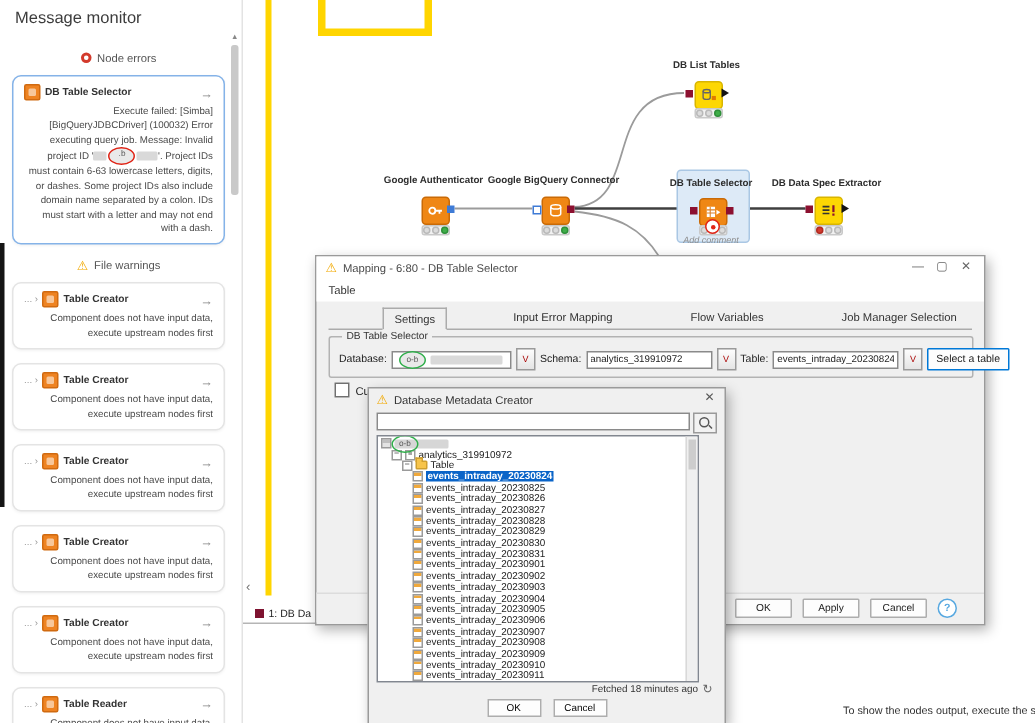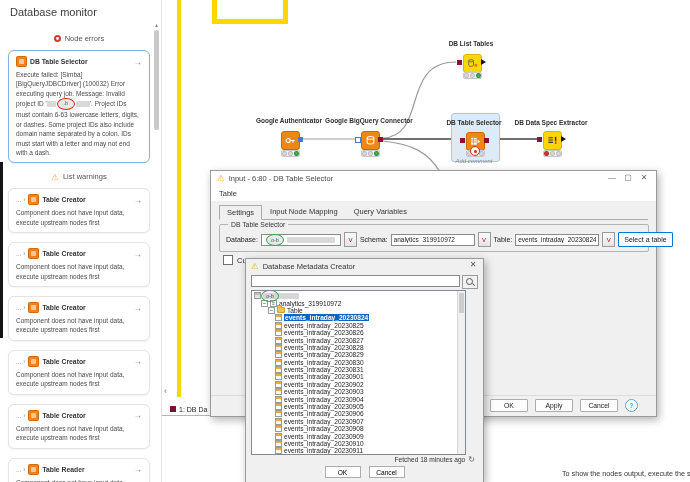--- a/index.html
+++ b/index.html
@@ -3,21 +3,21 @@
 <meta charset="utf-8">
 <style>
   html,body{margin:0;padding:0;background:#fff;}
   #screen{position:relative;width:690px;height:482px;overflow:hidden;background:#fff;
           font-family:"Liberation Sans",sans-serif;-webkit-font-smoothing:antialiased;}
 
   
   .sidebar{position:absolute;left:0;top:0;width:161px;height:482px;background:#fff;
            border-right:1px solid #e3e3e3;z-index:4;}
   .sb-title{position:absolute;left:10px;top:6px;font-size:11px;color:#3c3c3c;}
-  .sb-scroll{position:absolute;left:0;top:24px;right:10px;bottom:0;overflow:hidden;padding:8px 0 0 7px;}
+  .sb-scroll{position:absolute;left:0;top:24px;right:10px;bottom:0;overflow:hidden;padding:8px 0 0 7px;text-align:right;}
   .sec-head{display:flex;align-items:center;justify-content:center;gap:4px;
             font-size:7.5px;color:#555;margin:2px 0 7px;}
   .err-dot{width:7px;height:7px;border-radius:50%;background:#d33a2c;position:relative;flex:none;}
   .err-dot::after{content:"";position:absolute;left:2.1px;top:2.1px;width:2.8px;height:2.8px;
                   background:#fff;border-radius:50%;}
   .warn-tri{color:#f2a900;font-size:8.5px;line-height:1;}
   .card{background:#fff;border:1px solid #e4e4e4;border-radius:6px;
         box-shadow:0 1px 2px rgba(0,0,0,.05);padding:5px 7px;margin:0 1px 9px 1px;}
   .card.error{border-color:#85b3e8;}
   .chead{display:flex;align-items:center;gap:3px;font-size:6.8px;color:#333;margin-bottom:3px;}
@@ -78,21 +78,21 @@
   .dlg{position:absolute;background:#f0f0f0;border:1px solid #9a9a9a;
        box-shadow:2px 3px 8px rgba(0,0,0,.3);}
   #main-dlg{left:210px;top:170px;width:445px;height:245px;z-index:10;}
   .dhead{position:absolute;left:0;top:0;right:0;height:30px;background:#fff;}
   .dtitle{position:absolute;left:6px;top:3px;font-size:7.5px;color:#4a4a4a;display:flex;gap:4px;align-items:center;}
   .dctrl{position:absolute;top:2px;right:4px;display:flex;font-size:8px;color:#666;}
   .dctrl span{width:16px;text-align:center;}
   .dmenu{position:absolute;left:8px;top:18px;font-size:7.5px;color:#333;}
   .tabs{position:absolute;left:8px;top:33px;right:8px;display:flex;align-items:flex-end;
         font-size:7.5px;color:#333;border-bottom:1px solid #ababab;}
-  .tab{padding:2px 7px;border:1px solid transparent;}
+  .tab{padding:2px 7px;border:1px solid transparent;margin-left:36px;}
   .tab.active{background:#f0f0f0;border-color:#ababab;border-bottom-color:#f0f0f0;margin-bottom:-1px;}
   .group{position:absolute;left:8px;top:53px;width:428px;height:26px;border:1px solid #b3b3b3;border-radius:2px;}
   .group-title{position:absolute;left:8px;top:-4px;background:#f0f0f0;padding:0 3px;font-size:6.8px;color:#333;}
   .frow{position:absolute;left:6px;top:7px;right:2px;display:flex;align-items:center;gap:3px;
         font-size:7px;color:#222;white-space:nowrap;}
   .tin{height:12px;border:1px solid #8a8a8a;background:#fff;font-size:6.5px;
        font-family:"Liberation Sans",sans-serif;padding:0 2px;color:#222;box-sizing:border-box;}
   .vbtn{width:11px;height:13px;border:1px solid #9a9a9a;background:linear-gradient(#fdfdfd,#e4e4e4);
         font-size:6px;color:#a00;display:flex;align-items:center;justify-content:center;flex:none;}
   .selbtn{height:15px;border:1px solid #0078d7;background:#fdfdfd;font-size:7px;padding:0 5px;
@@ -150,37 +150,37 @@
   .bbtns{position:absolute;left:0;right:0;top:207px;display:flex;justify-content:center;gap:8px;}
   .bbtn{min-width:36px;height:12px;font-size:6.6px;border:1px solid #adadad;background:#fdfdfd;
         display:flex;align-items:center;justify-content:center;}
 </style>
 </head>
 <body>
 
 <div id="screen">
 
   <aside class="sidebar">
-    <div class="sb-title">Database monitor</div>
+    <div class="sb-title">Message monitor</div>
     <div class="sb-scroll">
       <div class="sec-head">
         <span class="err-dot"></span>
         <span>Node errors</span>
       </div>
       <div class="card error">
         <div class="chead">
           <span class="nico"></span>
           <span class="cname">DB Table Selector</span>
           <span class="carrow">→</span>
         </div>
         <div class="cbody"><span>Execute failed: [Simba][BigQueryJDBCDriver] (100032) Error executing query job. Message: Invalid project ID '</span><span class="redact" style="width:9px"></span><span class="ring">.b</span><span class="redact" style="width:14px"></span><span>'. Project IDs must contain 6-63 lowercase letters, digits, or dashes. Some project IDs also include domain name separated by a colon. IDs must start with a letter and may not end with a dash.</span></div>
       </div>
       <div class="sec-head">
         <span class="warn-tri">⚠</span>
-        <span>List warnings</span>
+        <span>File warnings</span>
       </div>
       <div>
 
           <div class="card">
             <div class="chead">
               <span class="cprefix">... ›</span>
               <span class="nico"></span>
               <span class="cname">Table Creator</span>
               <span class="carrow">→</span>
             </div>
@@ -342,33 +342,34 @@
     <span>1: DB Da</span>
   </div>
   <div class="wtab-line"></div>
 
   <div class="hint">To show the nodes output, execute the s</div>
 
   <div class="dlg" id="main-dlg">
     <div class="dhead">
       <div class="dtitle">
         <span class="warn-tri">⚠</span>
-        <span>Input - 6:80 - DB Table Selector</span>
+        <span>Mapping - 6:80 - DB Table Selector</span>
       </div>
       <div class="dctrl">
         <span>—</span>
         <span>▢</span>
         <span>✕</span>
       </div>
       <div class="dmenu">Table</div>
     </div>
     <div class="tabs">
       <span class="tab active">Settings</span>
-      <span class="tab">Input Node Mapping</span>
-      <span class="tab">Query Variables</span>
+      <span class="tab">Input Error Mapping</span>
+      <span class="tab">Flow Variables</span>
+      <span class="tab">Job Manager Selection</span>
     </div>
     <div class="group">
       <span class="group-title">DB Table Selector</span>
       <div class="frow">
         <span>Database:</span>
         <span class="dbfield">
           <span class="ring green">o-b</span>
           <span class="redact" style="width:48px;margin-left:2px"></span>
         </span>
         <span class="vbtn">V</span>

